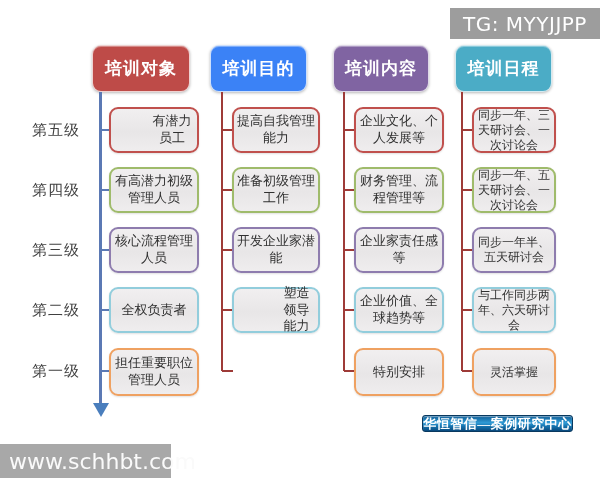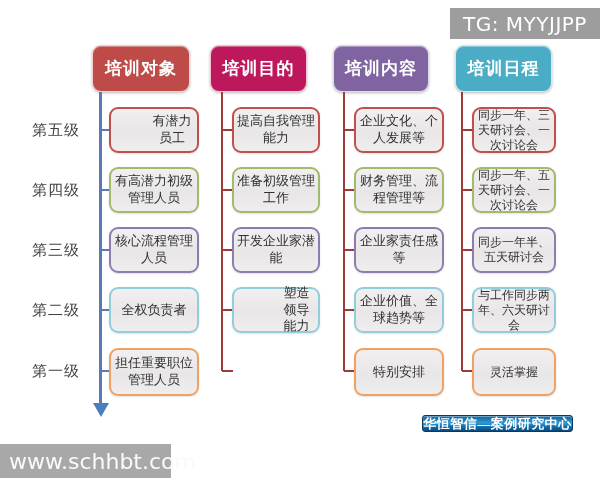--- a/index.html
+++ b/index.html
@@ -74,21 +74,21 @@
   }
 </style>
 </head>
 <body>
 
 <div id="stage">
 
   <div class="tg-box">TG: MYYJJPP</div>
 
   <div class="hdr h1" style="background-color: rgb(190, 75, 72);">培训对象</div>
-  <div class="hdr h2" style="background-color: #be185d;">培训目的</div>
+  <div class="hdr h2" style="background-color: #3b82f6;">培训目的</div>
   <div class="hdr h3" style="background-color: rgb(128, 100, 162);">培训内容</div>
   <div class="hdr h4" style="background-color: rgb(75, 172, 198);">培训日程</div>
 
   <div class="vline v1" style="background-color: rgb(91, 121, 180);"></div>
   <div class="vline v2" style="background-color: rgb(158, 59, 56);"></div>
   <div class="vline v3" style="background-color: rgb(158, 59, 56);"></div>
   <div class="vline v4" style="background-color: rgb(158, 59, 56);"></div>
   <div class="arrow-head" style="border-top-color: rgb(74, 126, 189);"></div>
 
   <div class="tick tc1 tr1" style="background-color: rgb(91, 121, 180);"></div>

